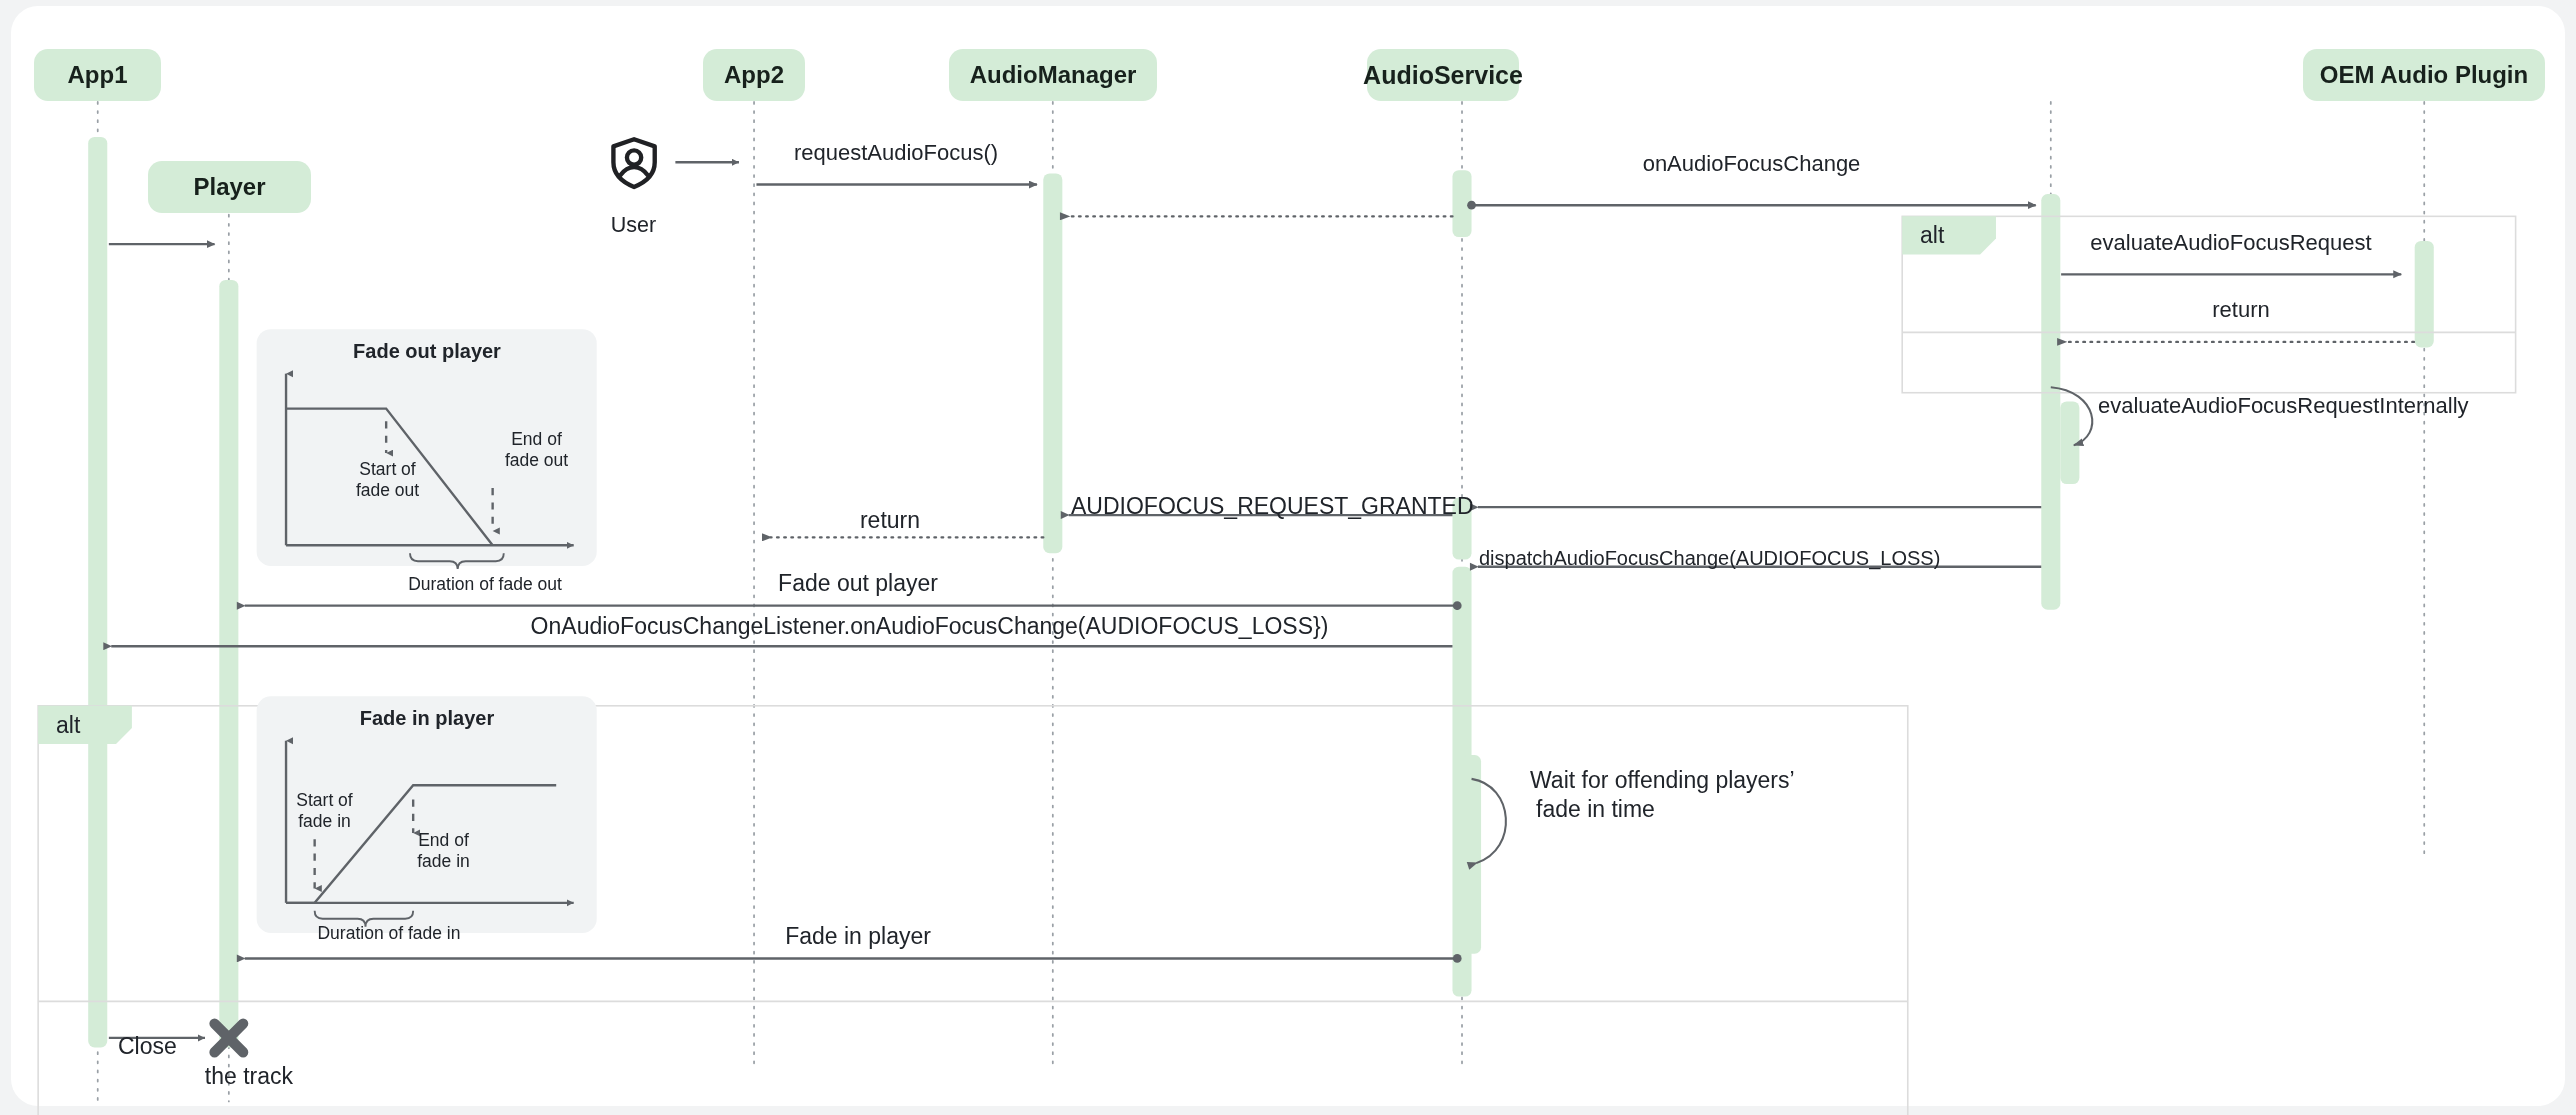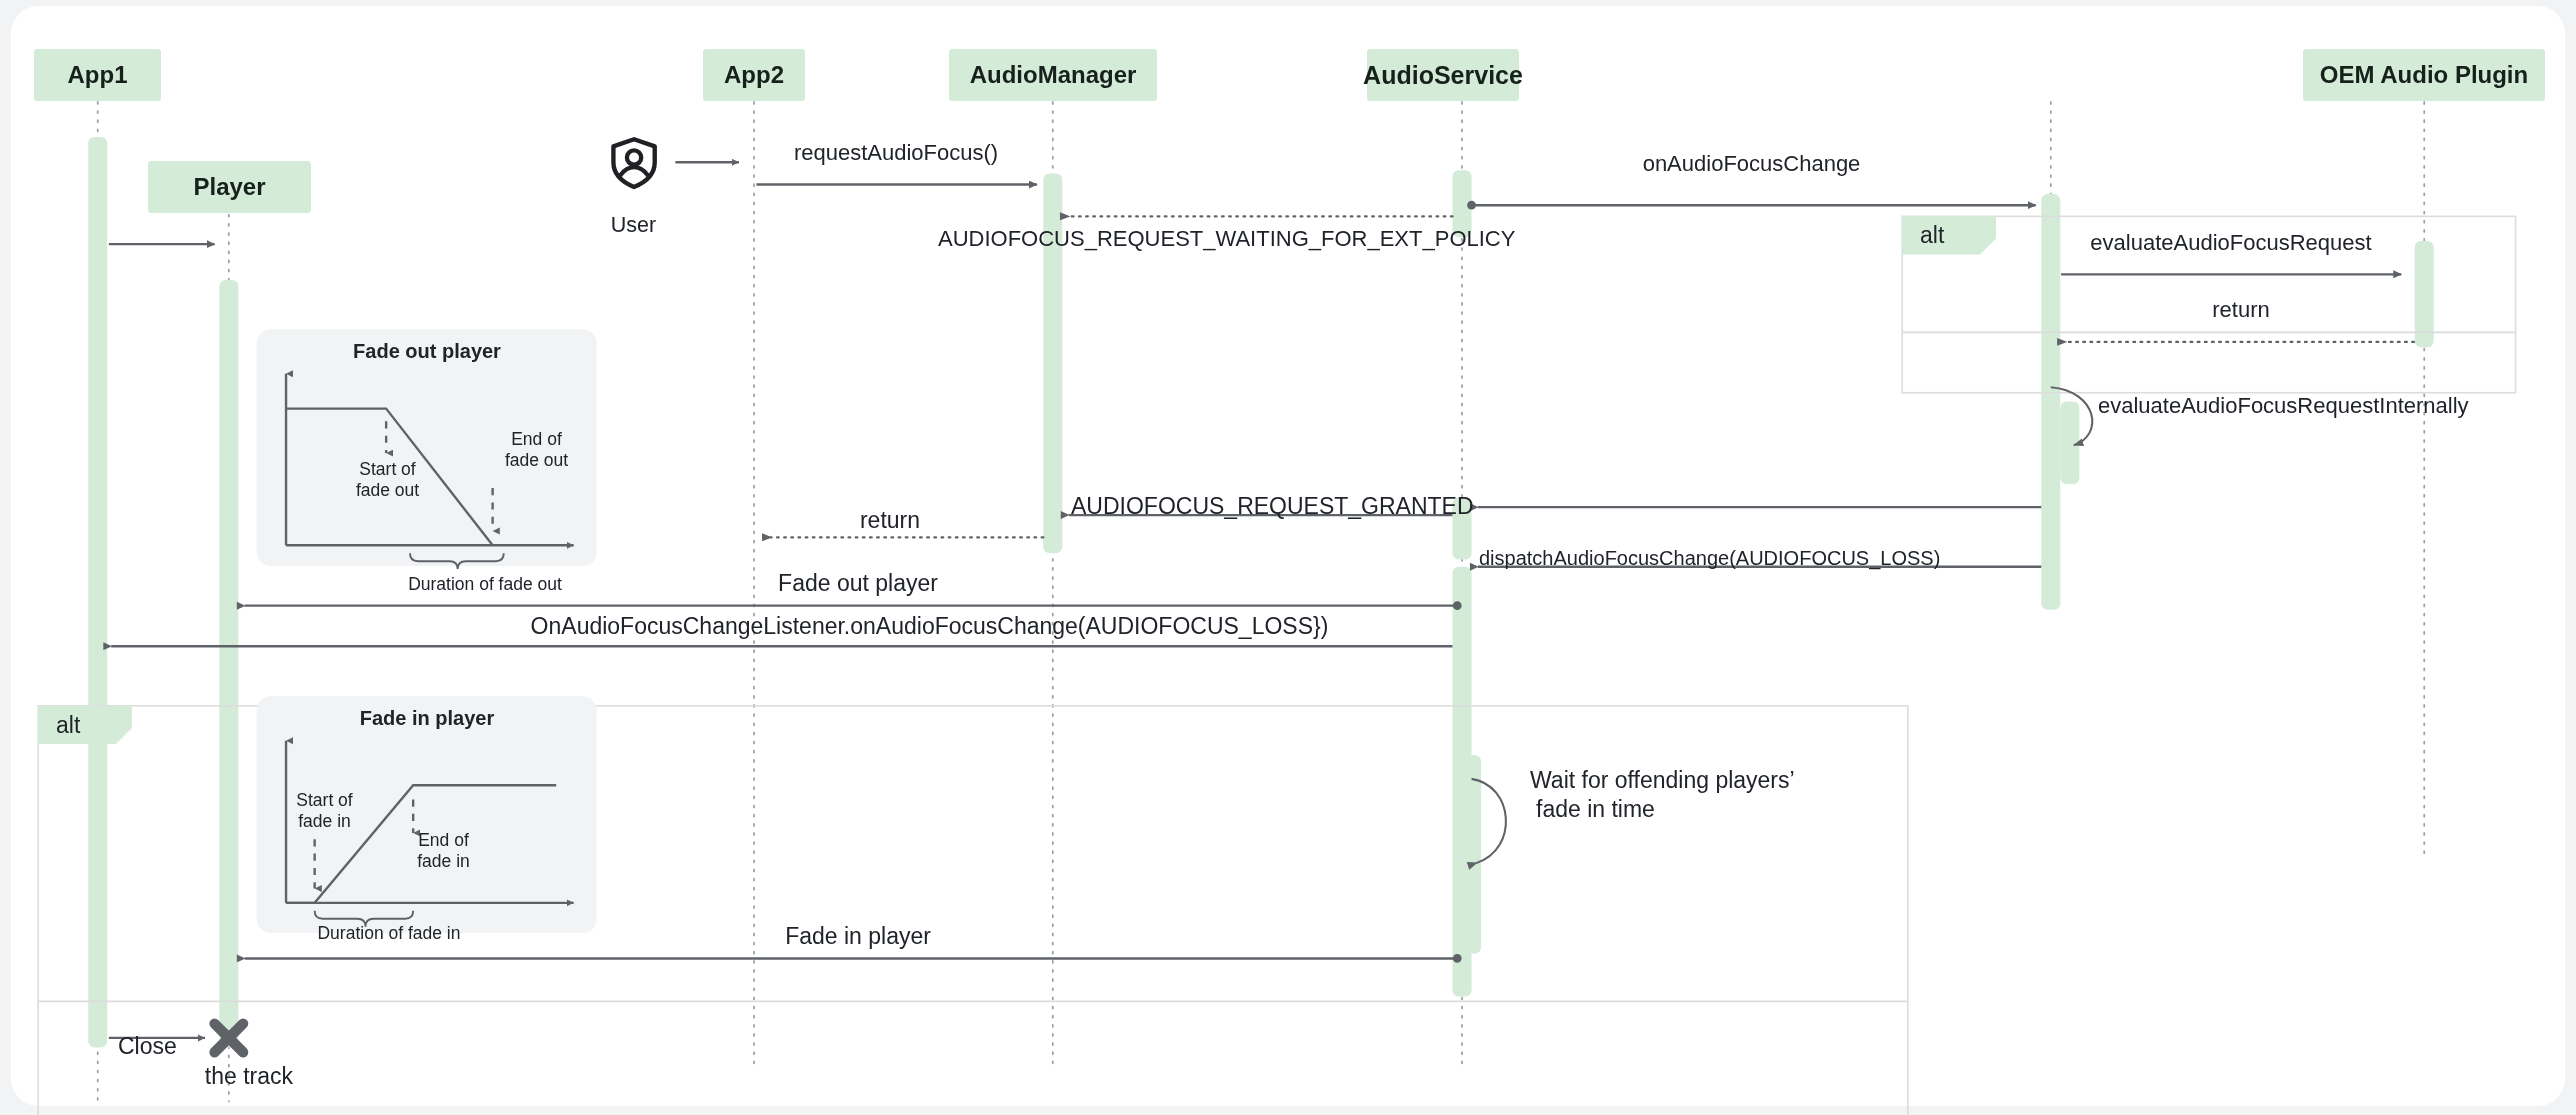--- a/index.html
+++ b/index.html
@@ -13,21 +13,21 @@
   #sheet{
     position:absolute;left:11px;top:6.4px;
     width:2554px;height:1100px;
     background:#ffffff;
     border-radius:27px;
   }
   #diagram{position:absolute;left:0;top:0;width:2576px;height:1116px;}
   .lifeline-box{
     position:absolute;
     background:#d4ecd7;
-    border-radius:3px;
+    border-radius:14px;
     display:flex;align-items:center;justify-content:center;
     color:#17211c;
     font-weight:bold;
     white-space:nowrap;
   }
   .msg-label{
     position:absolute;
     color:#20242a;
     white-space:pre;
     text-align:center;
@@ -208,21 +208,20 @@
   <div class="lifeline-box" style="left:2303px;top:49px;width:242px;height:52px;font-size:24px;">
     <span>OEM Audio Plugin</span>
   </div>
 
   <div class="actor-label" style="left:578px;top:213px;width:111px;font-size:21.5px;">User</div>
 
   <div class="msg-label" style="left:737px;top:140px;width:318px;font-size:22px;">requestAudioFocus()</div>
 
   <div class="msg-label" style="left:1553px;top:151px;width:397px;font-size:22px;">onAudioFocusChange</div>
 
-  <div class="msg-label" style="left:938px;top:226px;width:556px;font-size:22px;">AUDIOFOCUS_REQUEST_WAITING_FOR_EXT_POLICY</div>
 
   <div class="msg-label" style="left:2072px;top:230px;width:318px;font-size:22px;">evaluateAudioFocusRequest</div>
 
   <div class="msg-label" style="left:2082px;top:297px;width:318px;font-size:22px;">return</div>
 
   <div class="msg-label" style="left:2098px;top:393px;width:429px;font-size:22px;text-align:left;">evaluateAudioFocusRequestInternally</div>
 
 
   <div class="msg-label" style="left:1071px;top:493px;width:380px;font-size:23px;">AUDIOFOCUS_REQUEST_GRANTED</div>
 

